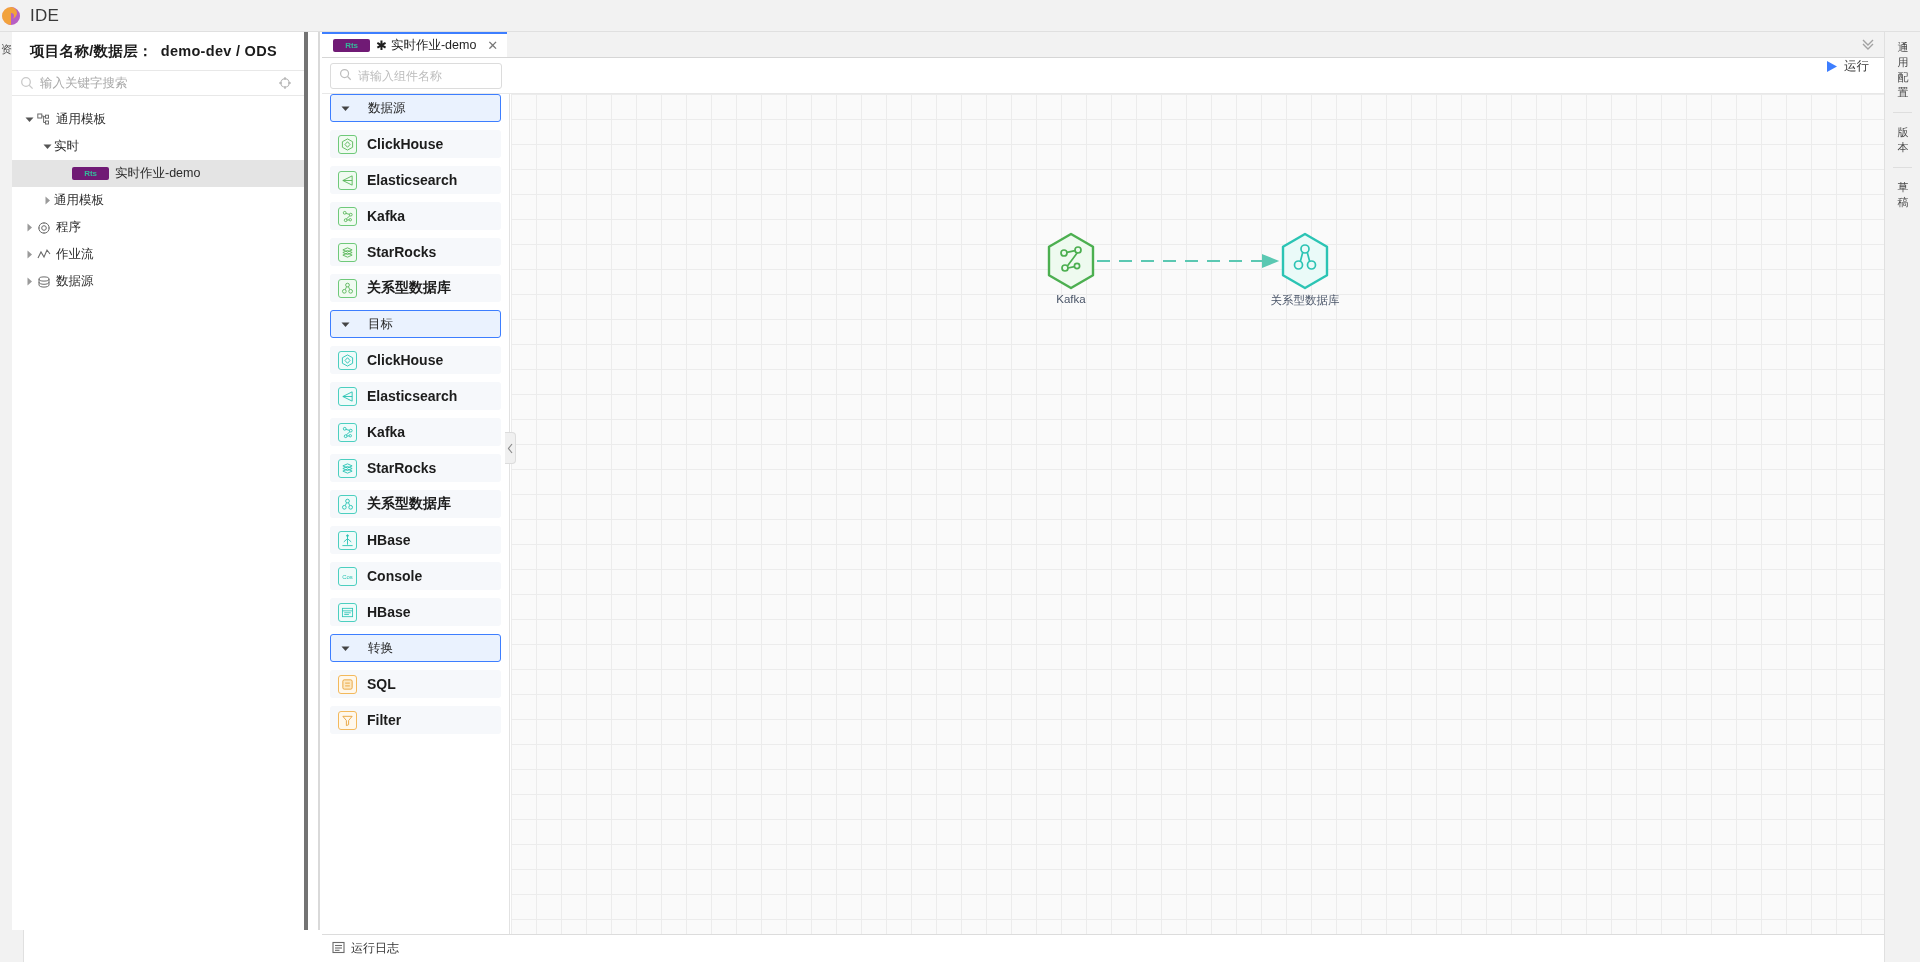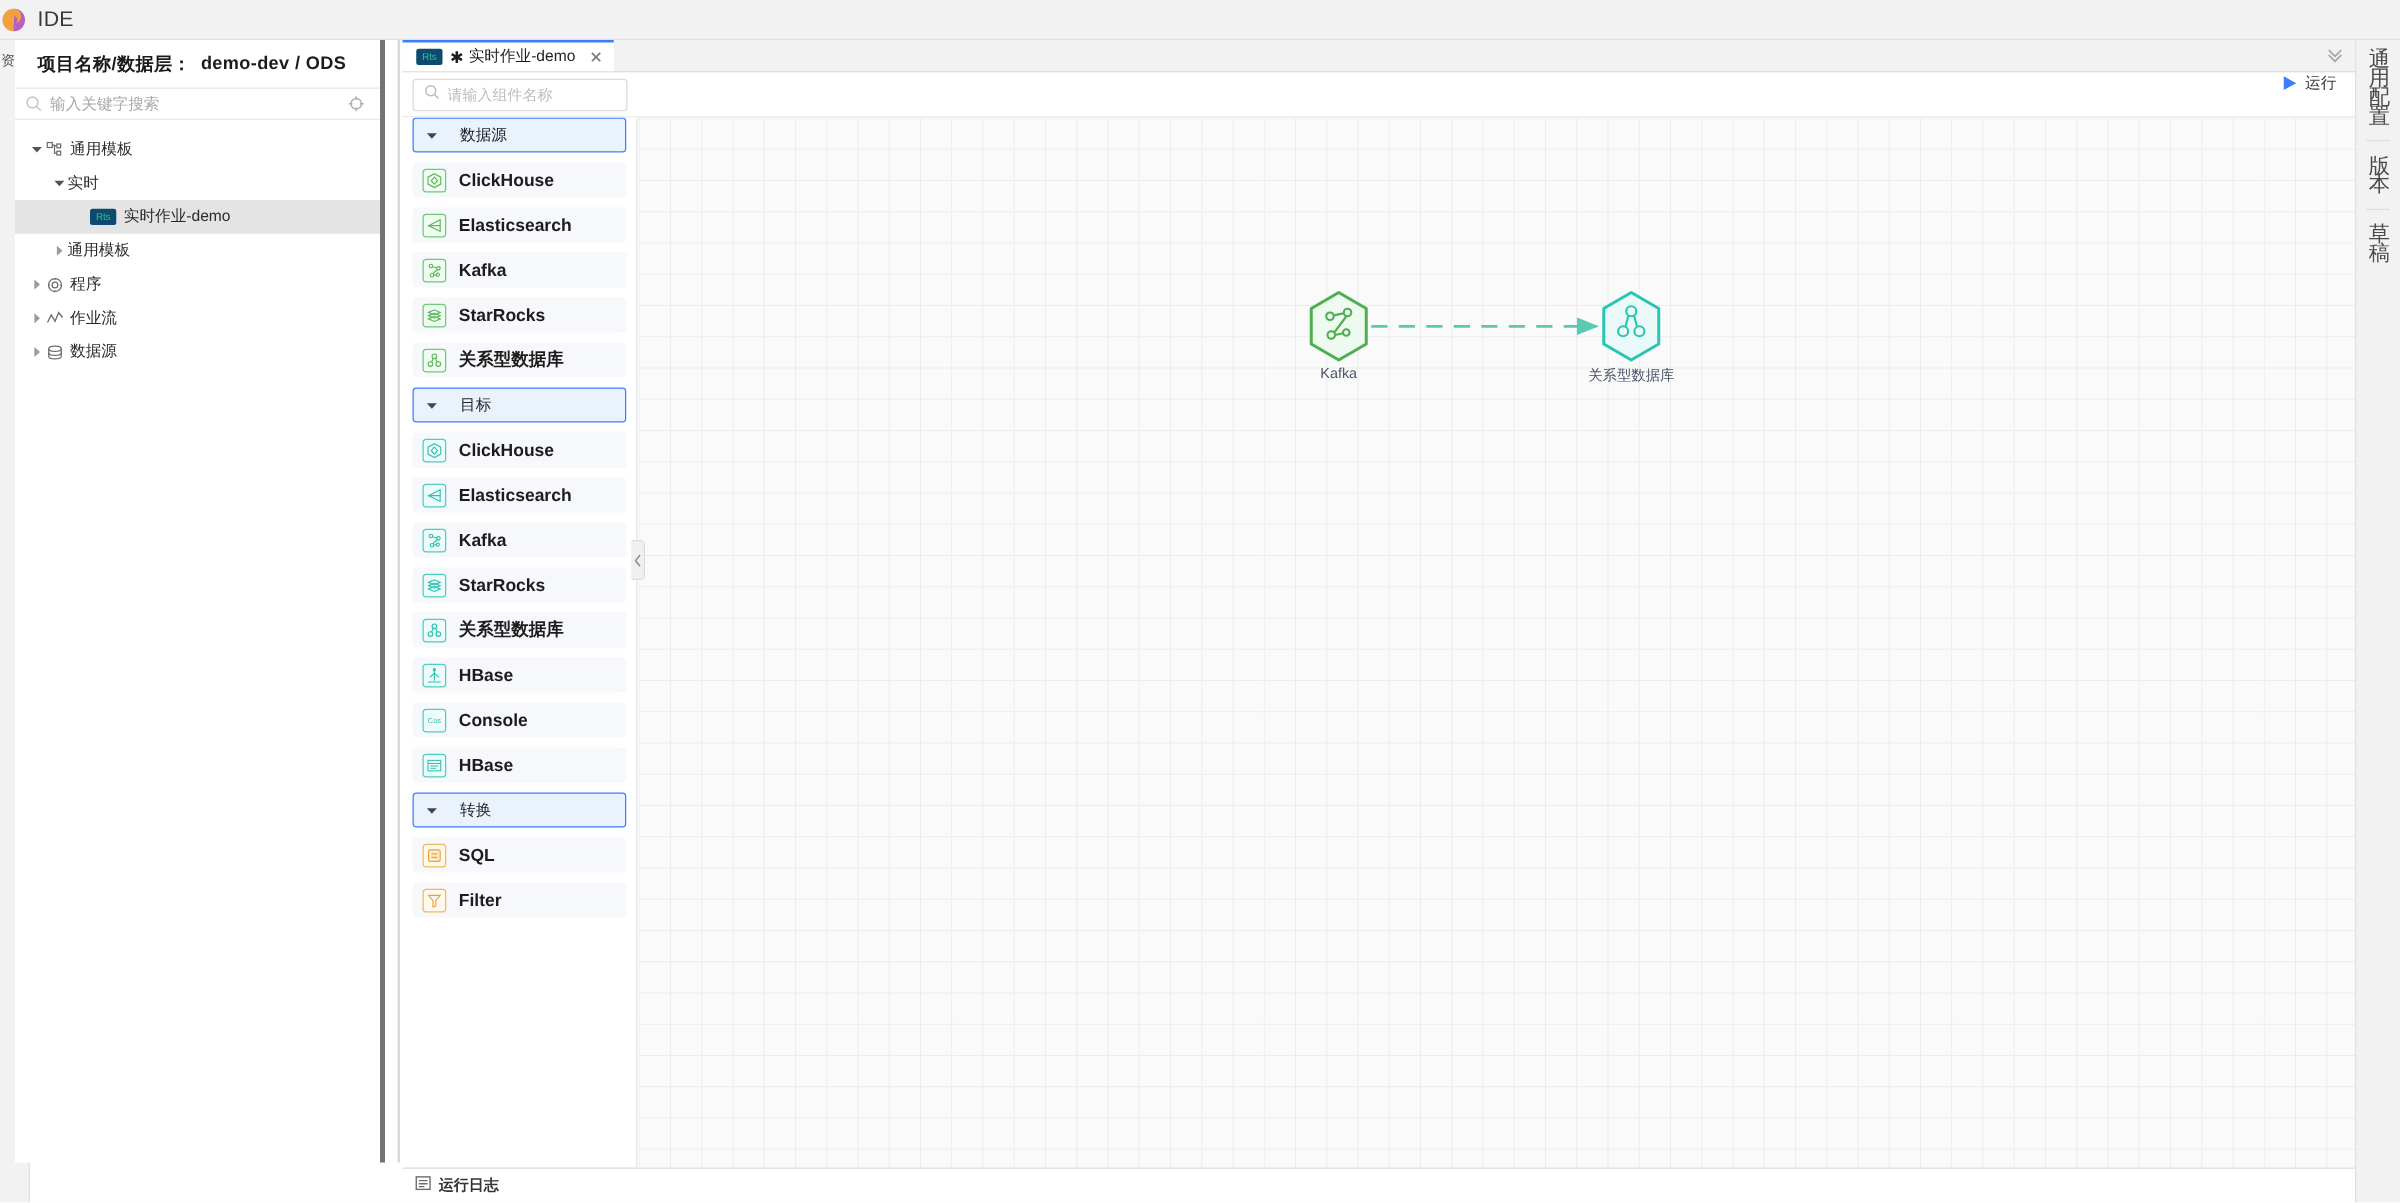--- a/index.html
+++ b/index.html
@@ -64,22 +64,22 @@
   }
   .tree-node.selected { background: #e4e4e4; }
   .caret { width: 14px; height: 14px; flex: 0 0 auto; display: flex;
            align-items: center; justify-content: center; }
   .caret svg { display: block; }
   .caret.blank { visibility: hidden; }
   .node-icon { width: 15px; height: 15px; flex: 0 0 auto; margin-right: 5px;
                display: flex; align-items: center; justify-content: center; }
   .badge-rts {
     display: inline-flex; align-items: center; justify-content: center;
-    background: #0c4a6e; color: #35b99a; font-size: 8px; font-weight: normal;
-    border-radius: 2px; width: 21px; height: 13px; margin-right: 6px;
+    background: #701a75; color: #35b99a; font-size: 8px; font-weight: bold;
+    border-radius: 2px; width: 37px; height: 13px; margin-right: 6px;
     flex: 0 0 auto; letter-spacing: -.2px;
   }
   .node-label { font-size: 12.5px; }
 
   .sidebar-resize {
     position: absolute; left: 318px; top: 32px; width: 2px; height: 898px;
     background: #d9d9d9; cursor: col-resize;
   }
 
   
@@ -178,31 +178,31 @@
   .node-hex { width: 52px; height: 58px; margin: 0 auto; position: relative; }
   .node-name { font-size: 11.5px; color: #4a5568; margin-top: 3px; white-space: nowrap; }
 
   .edge-svg { position: absolute; left: 0; top: 0; width: 100%; height: 100%;
               pointer-events: none; }
 
   
   .bottombar {
     position: absolute; left: 0; bottom: 0; right: 0; height: 28px;
     background: #fff; border-top: 1px solid #dcdcdc;
-    display: flex; align-items: center; padding-left: 10px; gap: 6px; font-weight: bold;
+    display: flex; align-items: center; padding-left: 10px; gap: 6px;
   }
   .bottombar .blabel { font-size: 12px; color: #333; cursor: pointer; }
 
   
   .right-rail {
     position: absolute; right: 0; top: 32px; width: 36px; height: 930px;
     background: #f2f2f2; border-left: 1px solid #e0e0e0;
   }
   .rr-tab {
-    width: 36px; text-align: center; font-size: 17px; color: #4a4a4a;
+    width: 36px; text-align: center; font-size: 11px; color: #4a4a4a;
     line-height: 15px; padding: 8px 10px; cursor: pointer; word-break: break-all;
   }
   .rr-sep { height: 1px; background: #dedede; margin: 4px 8px; }
 </style>
 </head>
 <body>
 
 <div class="app-header">
   <span class="app-logo">
     <svg width="20" height="20" viewBox="0 0 20 20">

